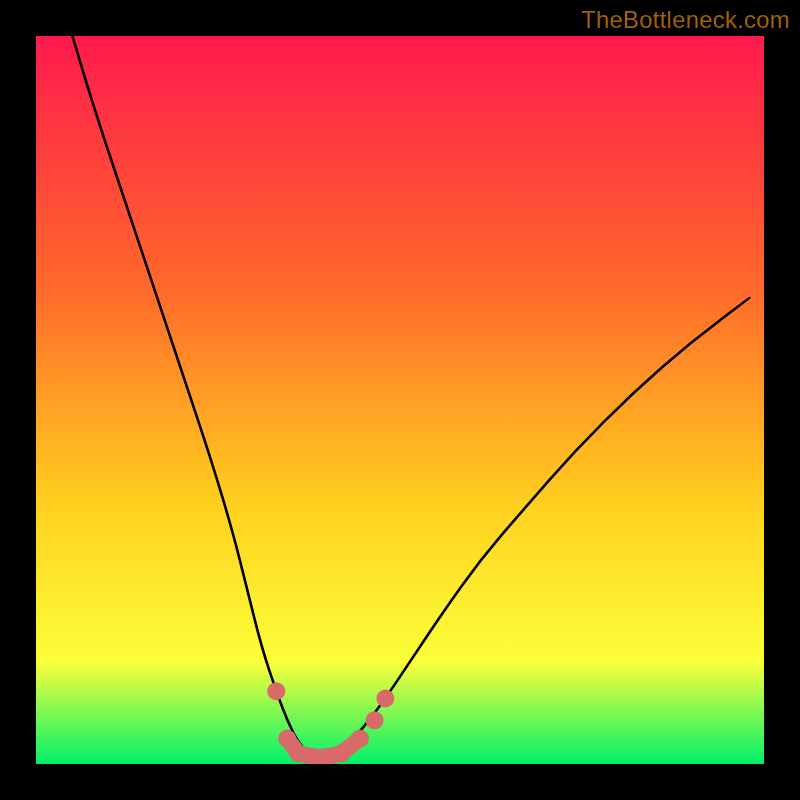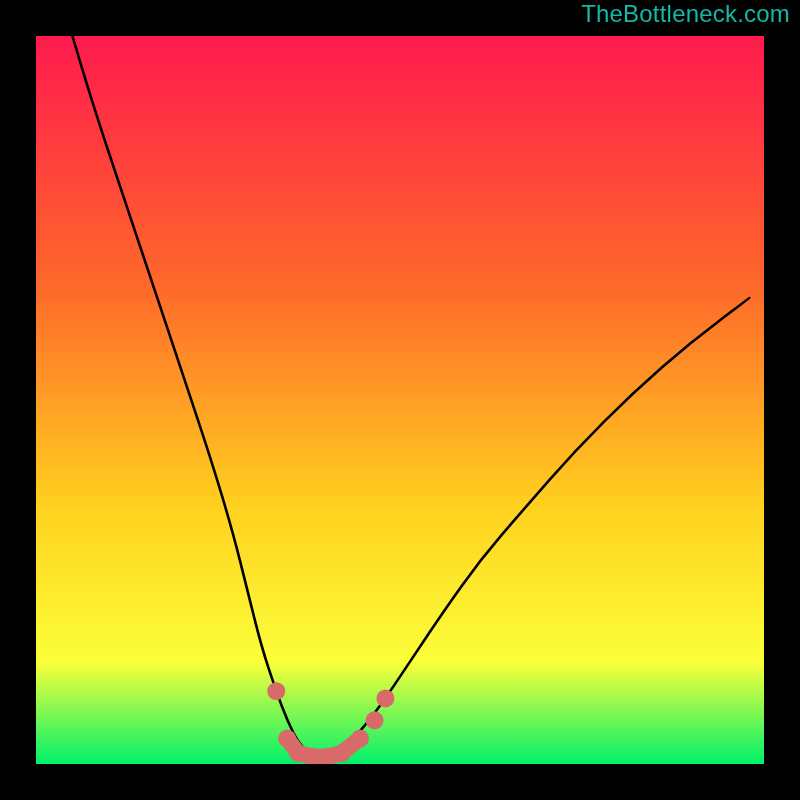--- a/index.html
+++ b/index.html
@@ -14,23 +14,23 @@
   .frame {
     position: absolute;
     left: 0;
     top: 0;
     width: 800px;
     height: 800px;
     background: #000;
   }
   .watermark {
     position: absolute;
-    top: 0;
+    top: 6px;
     right: 10px;
-    color: #14b8a6;
+    color: #a16207;
     font-size: 24px;
     font-weight: 500;
     letter-spacing: 0.2px;
     user-select: none;
   }
   .plot {
     position: absolute;
     left: 36px;
     top: 36px;
     width: 728px;

